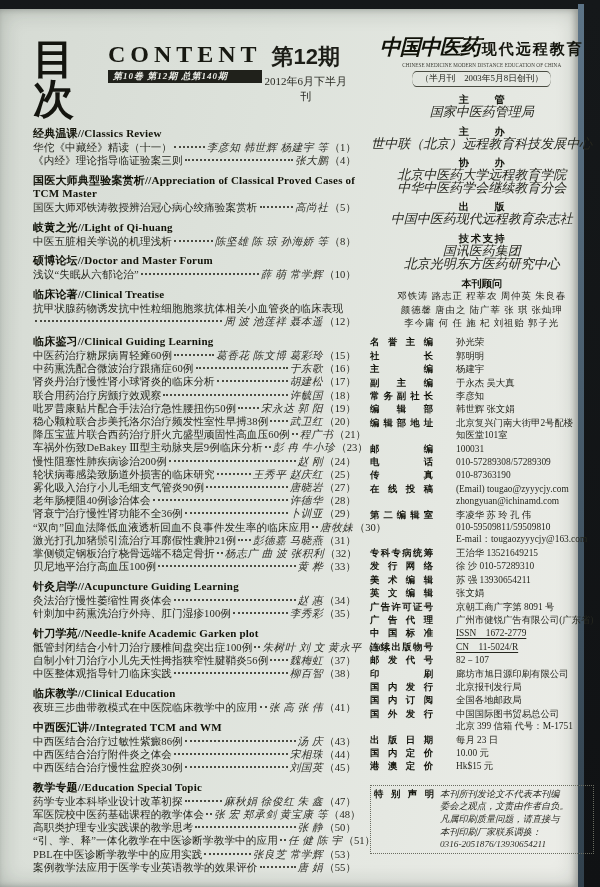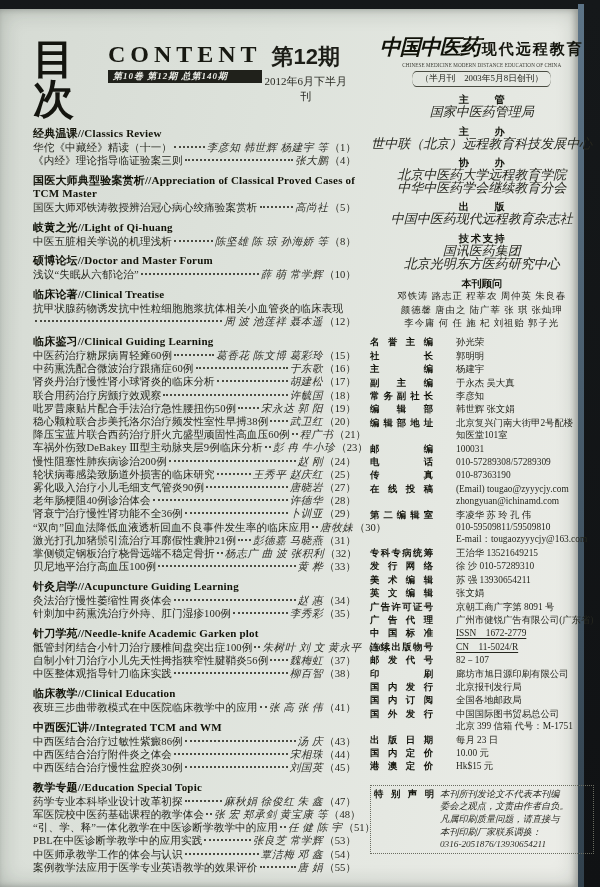--- a/index.html
+++ b/index.html
@@ -290,36 +290,36 @@
           <span class="a">麻秋娟 徐俊红 朱 鑫</span>
           <span class="p">（47）</span>
         </div>
         <div class="entry">
           <span class="t">军医院校中医药基础课程的教学体会</span>
           <span class="leader"></span>
           <span class="a">张 宏 郑承剑 黄宝康 等</span>
           <span class="p">（48）</span>
         </div>
         <div class="entry">
+          <span class="t">高职类护理专业实践课的教学思考</span>
+          <span class="leader"></span>
+          <span class="a">张 静</span>
+          <span class="p">（50）</span>
+        </div>
+        <div class="entry">
           <span class="t">“引、学、释”一体化教学在中医诊断学教学中的应用</span>
           <span class="leader"></span>
           <span class="a">任 健 陈 宇</span>
           <span class="p">（51）</span>
         </div>
         <div class="entry">
           <span class="t">PBL在中医诊断学教学中的应用实践</span>
           <span class="leader"></span>
           <span class="a">张良芝 常学辉</span>
           <span class="p">（53）</span>
-        </div>
-        <div class="entry">
-          <span class="t">中医师承教学工作的体会与认识</span>
-          <span class="leader"></span>
-          <span class="a">覃洁梅 邓 鑫</span>
-          <span class="p">（54）</span>
         </div>
         <div class="entry">
           <span class="t">案例教学法应用于医学专业英语教学的效果评价</span>
           <span class="leader"></span>
           <span class="a">唐 娟</span>
           <span class="p">（55）</span>
         </div>
       </div>
   </div>
 

